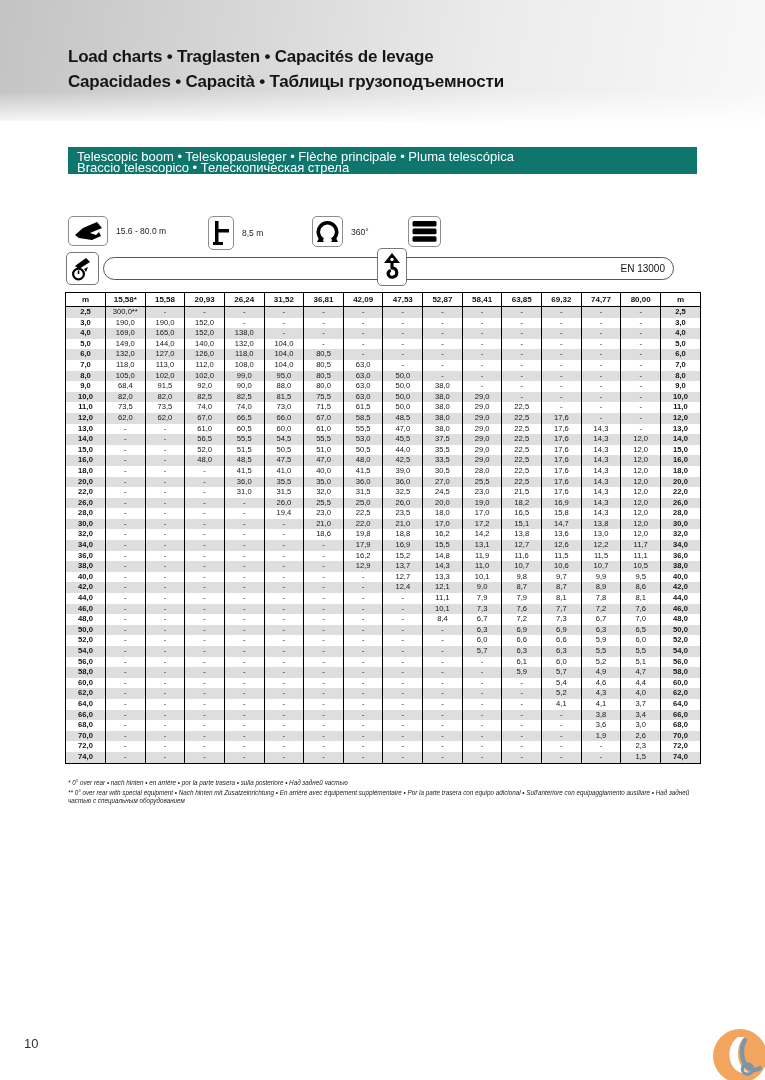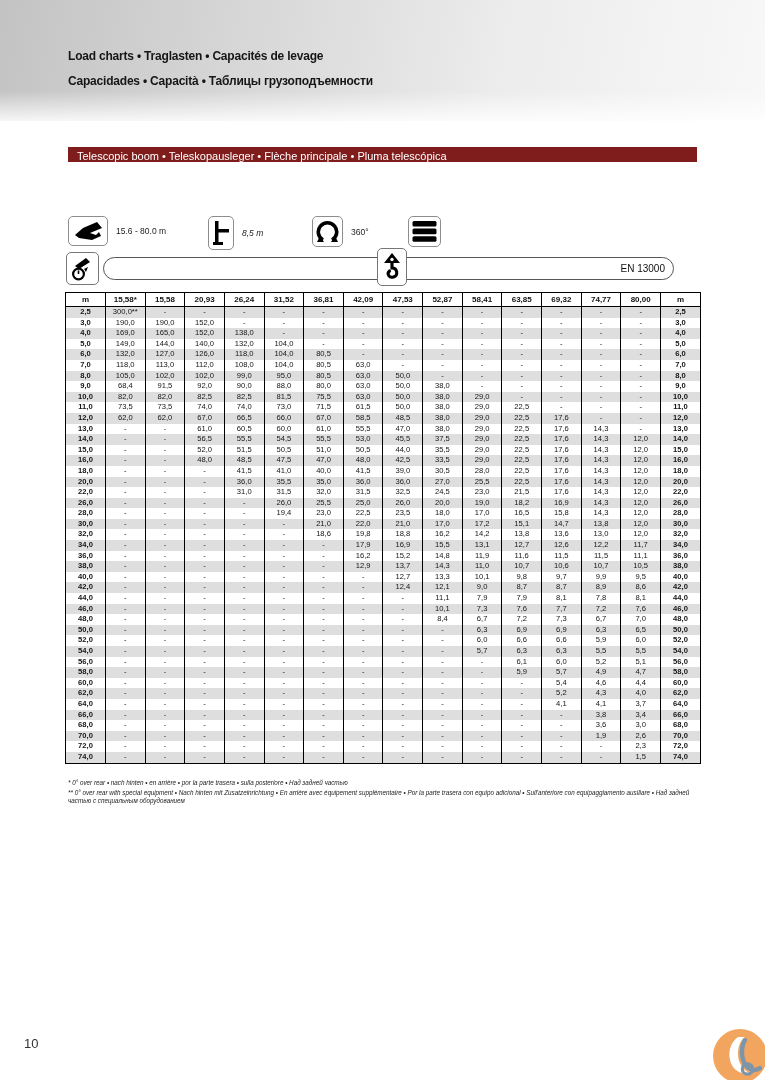--- a/index.html
+++ b/index.html
@@ -10,27 +10,27 @@
   
   .band{
     position:absolute;left:0;top:0;width:765px;height:121px;
     background:linear-gradient(100deg,#c3c3c3 0%,#d9d9d9 35%,#ececec 65%,#f8f8f8 100%);
   }
   .band::after{
     content:"";position:absolute;left:0;bottom:0;width:100%;height:30px;
     background:linear-gradient(to bottom,rgba(255,255,255,0),rgba(255,255,255,.85));
   }
   .page-title{
-    position:absolute;left:68px;top:44px;font-size:12px;font-weight:bold;
+    position:absolute;left:68px;top:44px;font-size:17px;font-weight:bold;
     line-height:25px;letter-spacing:-0.2px;color:#161616;
   }
   
   .section-bar{
-    position:absolute;left:68px;top:147px;width:629px;height:15px;background:#7f1d1d;
-    color:#fff;font-size:11px;line-height:11.5px;box-sizing:border-box;padding:3.5px 0 0 9px;
+    position:absolute;left:68px;top:147px;width:629px;height:27px;background:#0f766e;
+    color:#fff;font-size:13px;line-height:11.5px;box-sizing:border-box;padding:3.5px 0 0 9px;
   }
   
   .spec-group{position:absolute;top:216px;display:flex;align-items:center;gap:8px;}
   .icon-box{
     border:1px solid #8d8d8d;border-radius:5px;background:#fff;
     display:flex;align-items:center;justify-content:center;box-sizing:border-box;
   }
   .spec-label{font-size:8.5px;color:#222;}
   
   .en-left-box{
@@ -91,21 +91,21 @@
 
 <div class="spec-group" style="left:68px;">
   <span class="icon-box" style="width:40px;height:30px;">
     <svg width="32" height="22" viewBox="0 0 32 22">
         <path d="M3 15 L11 8 L25 2 L30 8 L18 13 L24 15 L27 12 L29 16 L20 20 L7 18 Z" fill="#000"></path>
       </svg>
   </span>
   <span class="spec-label">15.6 - 80.0 m</span>
 </div>
 
-<div class="spec-group" style="left:208px;font-style:italic;">
+<div class="spec-group" style="left:208px;">
   <span class="icon-box" style="width:26px;height:34px;">
     <svg width="18" height="26" viewBox="0 0 18 26">
       <rect x="3" y="1" width="3.5" height="21" fill="#000"></rect>
       <rect x="3" y="9" width="14" height="3.5" fill="#000"></rect>
       <rect x="1" y="22" width="10" height="3" fill="#000"></rect>
     </svg>
   </span>
   <span class="spec-label">8,5 m</span>
 </div>
 

